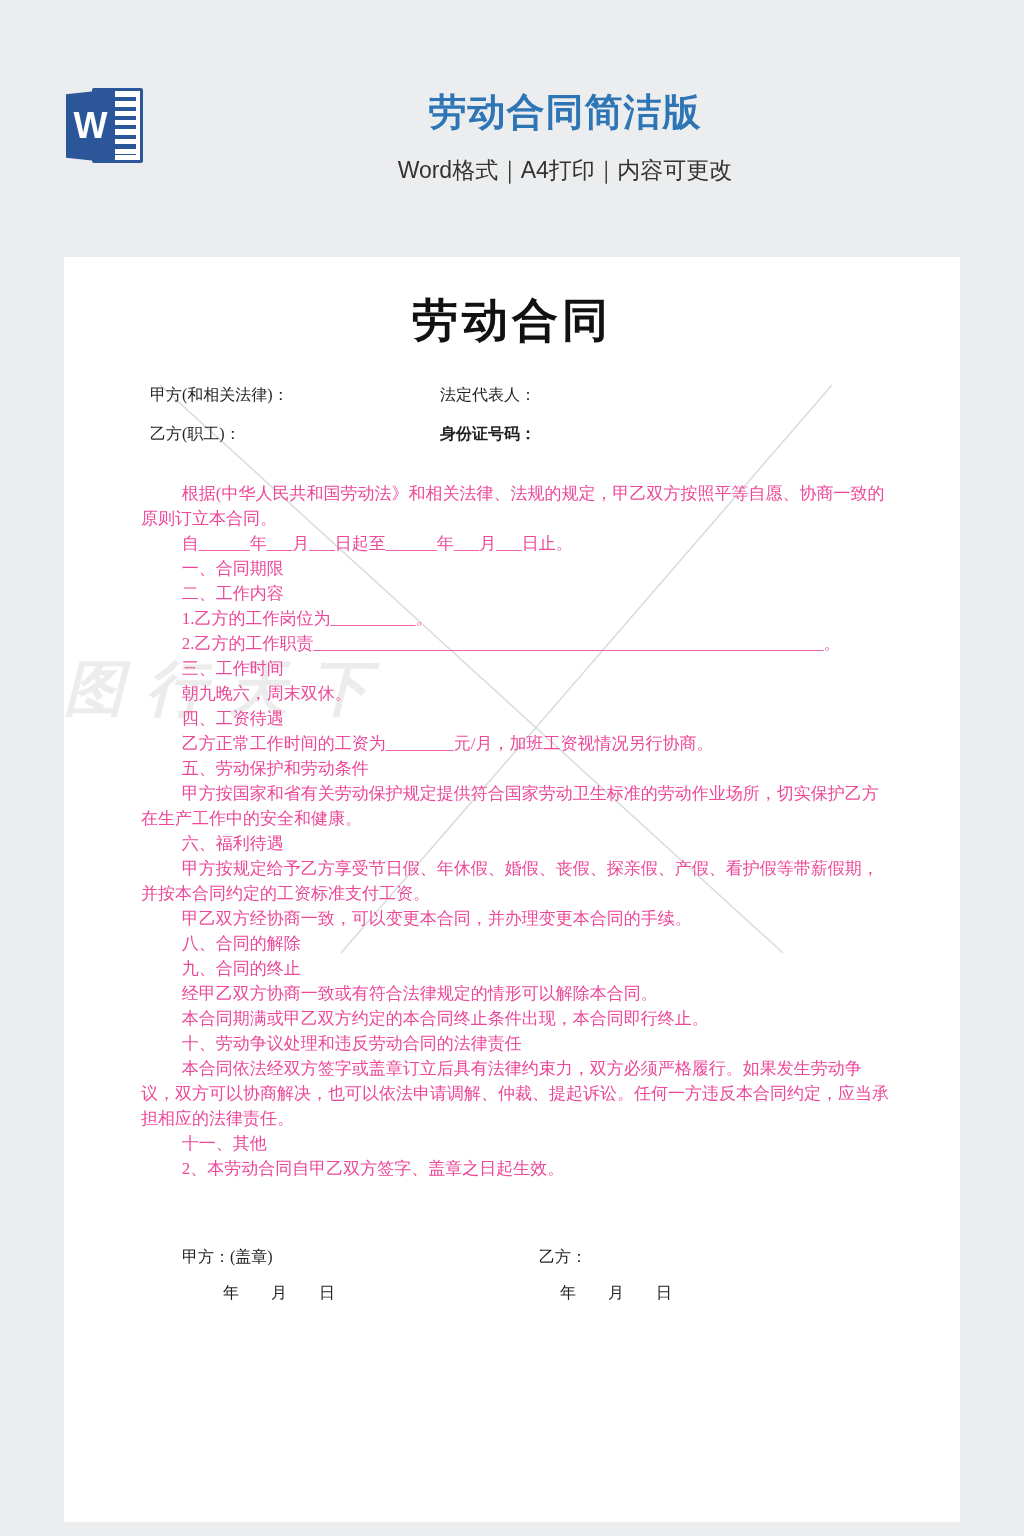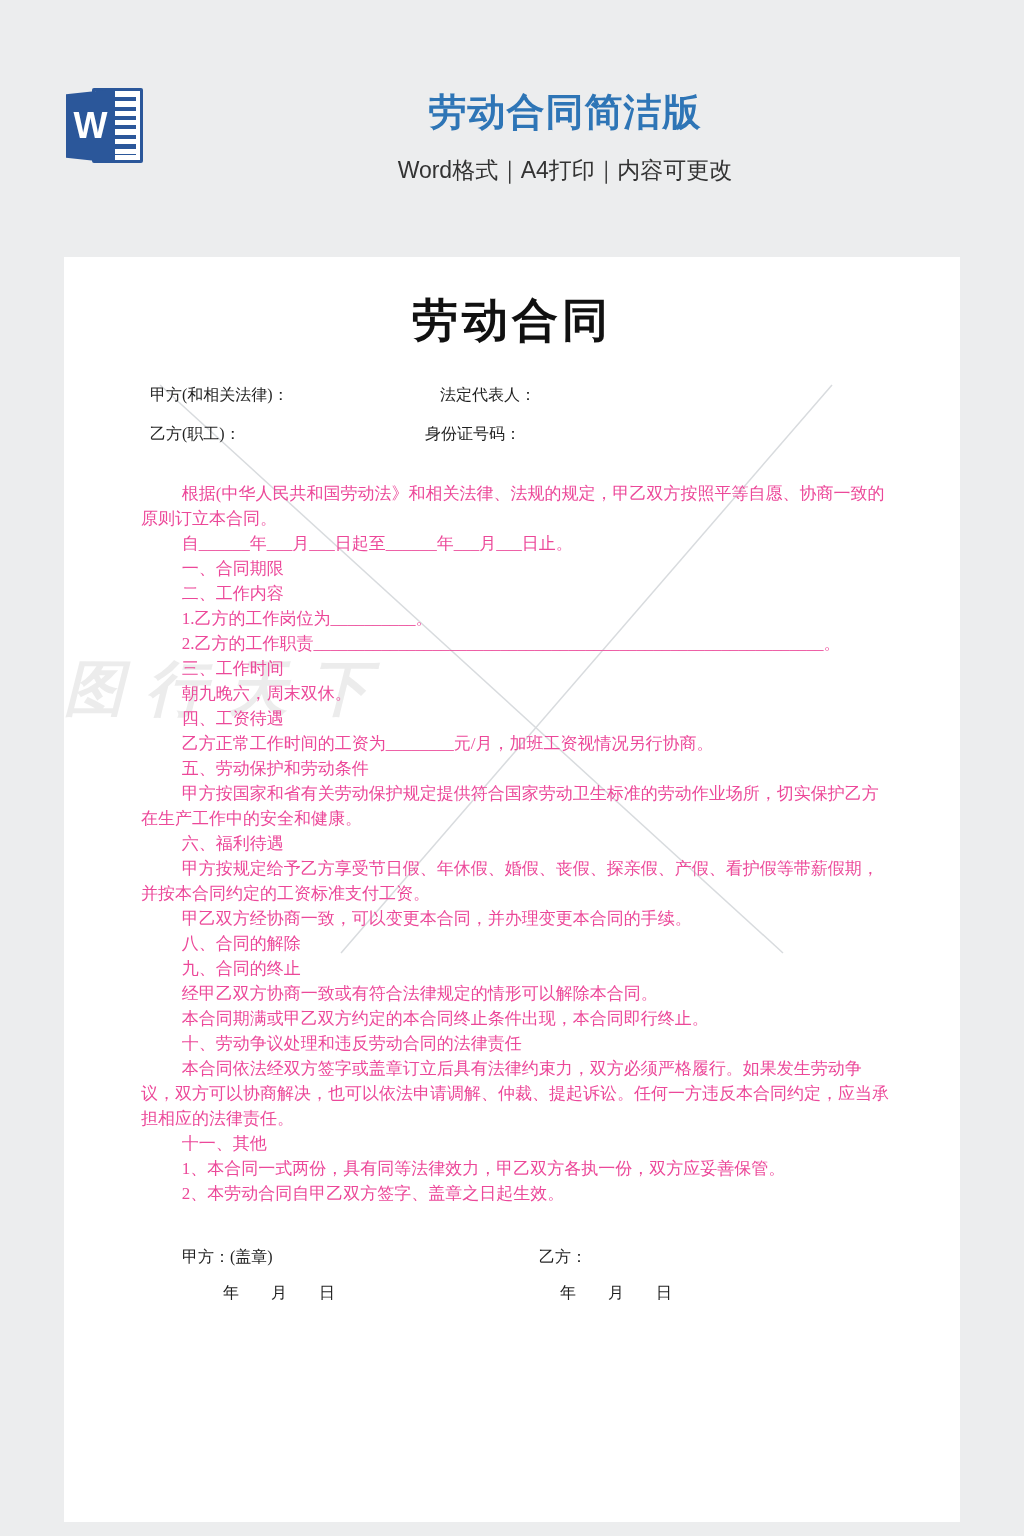--- a/index.html
+++ b/index.html
@@ -69,21 +69,21 @@
     position:absolute; left:0; top:36px; width:100%;
     text-align:center;
     font-size:46px; line-height:56px; font-weight:bold;
     color:#111; letter-spacing:4px;
   }
 
   .party-label { position:absolute; font-size:16px; color:#1f1f1f; white-space:pre; }
   .p-r1-l { left:86px;  top:128px; }
   .p-r1-r { left:376px; top:128px; }
   .p-r2-l { left:86px;  top:167px; }
-  .p-r2-r { left:361px; top:167px; }
+  .p-r2-r { left:376px; top:167px;font-weight:bold; }
 
   .doc-body {
     position:absolute; left:77px; top:224px; width:752px;
     font-size:17px; line-height:25px; color:#ec4899;
   }
   .doc-body p { margin:0; text-indent:2.4em; overflow-wrap:break-word; }
 
   .sig-label, .sig-date { position:absolute; font-size:16px; color:#1f1f1f; white-space:pre; }
   .sig-l-label { left:118px; top:990px; }
   .sig-r-label { left:475px; top:990px; }
@@ -138,21 +138,20 @@
       <p>六、福利待遇</p>
       <p>甲方按规定给予乙方享受节日假、年休假、婚假、丧假、探亲假、产假、看护假等带薪假期，并按本合同约定的工资标准支付工资。</p>
       <p>甲乙双方经协商一致，可以变更本合同，并办理变更本合同的手续。</p>
       <p>八、合同的解除</p>
       <p>九、合同的终止</p>
       <p>经甲乙双方协商一致或有符合法律规定的情形可以解除本合同。</p>
       <p>本合同期满或甲乙双方约定的本合同终止条件出现，本合同即行终止。</p>
       <p>十、劳动争议处理和违反劳动合同的法律责任</p>
       <p>本合同依法经双方签字或盖章订立后具有法律约束力，双方必须严格履行。如果发生劳动争议，双方可以协商解决，也可以依法申请调解、仲裁、提起诉讼。任何一方违反本合同约定，应当承担相应的法律责任。</p>
       <p>十一、其他</p>
-      <p>1、本合同一式两份，具有同等法律效力，甲乙双方各执一份，双方应妥善保管。</p>
       <p>2、本劳动合同自甲乙双方签字、盖章之日起生效。</p>
     </div>
 
   <span class="sig-label sig-l-label">甲方：(盖章)</span>
   <span class="sig-label sig-r-label">乙方：</span>
   <span class="sig-date  sig-l-date">年　　月　　日</span>
   <span class="sig-date  sig-r-date">年　　月　　日</span>
 </div>
 
 </body></html>

